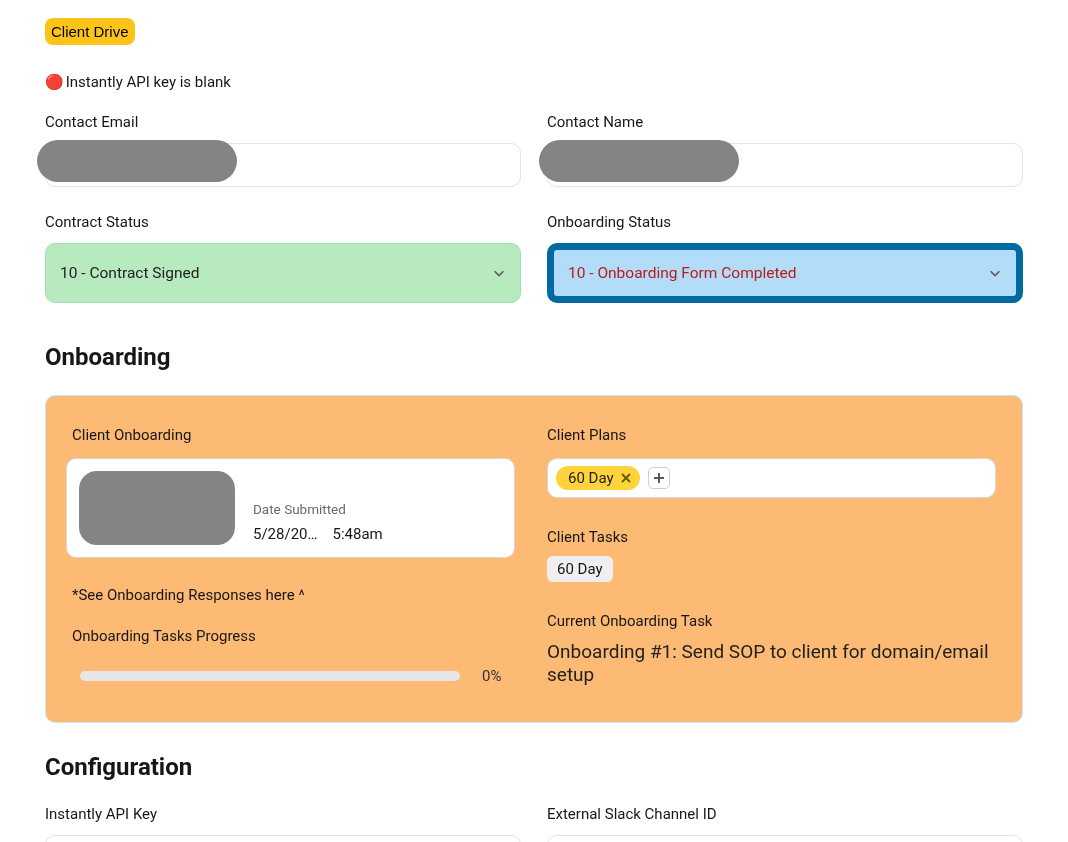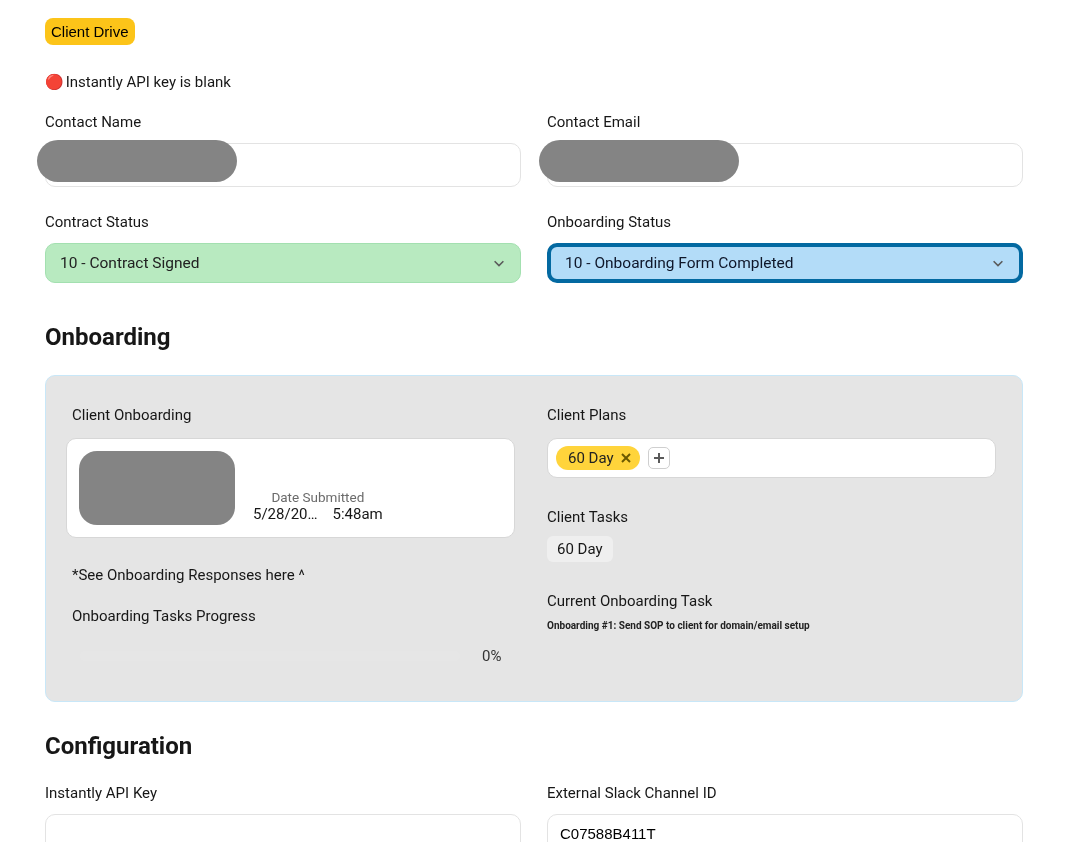--- a/index.html
+++ b/index.html
@@ -51,52 +51,52 @@
     height: 44px;
     border: 1px solid #e3e3e3;
     border-radius: 10px;
     padding: 8px 12px;
     font-size: 15px;
     background: #fff;
   }
   .field-group { margin-bottom: 26px; }
   .select-box {
     width: 100%;
-    height: 40px;
+    height: 60px;
     border-radius: 10px;
     padding: 0 14px;
     display: flex;
     align-items: center;
     justify-content: space-between;
     cursor: pointer;
     font-size: 15.5px;
   }
   .select-green {
     background: #b8eac0;
     border: 1px solid #a3e0b0;
     color: #222;
   }
   .select-blue {
     background: #b3dcf8;
-    border: 4px solid #0369a1;
-    color: #0f172a;
+    border: 7px solid #0369a1;
+    color: #b91c1c;
   }
   .chev {
     width: 14px; height: 14px;
     stroke: #5a5a5a;
     fill: none;
     stroke-width: 1.8;
   }
   h2.section-title {
     font-size: 24px;
     font-weight: 700;
     margin: 14px 0 24px 0;
   }
   .onboarding-panel {
-    background: #e5e5e5;
+    background: #fdba74;
     border: 1px solid #c8e7f8;
     border-radius: 10px;
     padding: 30px 26px 36px 26px;
   }
   .ob-label {
     font-size: 15px;
     margin-bottom: 14px;
   }
   .ob-card {
     background: #fff;
@@ -110,23 +110,22 @@
   .redact-big {
     width: 156px;
     height: 74px;
     background: #848484;
     border-radius: 18px;
     flex-shrink: 0;
   }
   .ob-meta {
     display: flex;
     flex-direction: column;
-    gap: 0;
+    gap: 8px;
     padding-bottom: 2px;
-    align-items: center;
   }
   .ob-meta-label {
     font-size: 13.5px;
     color: #6b6b6b;
   }
   .ob-meta-row {
     font-size: 15px;
   }
   .note {
     font-size: 15px;
@@ -204,21 +203,21 @@
     display: inline-block;
     background: #efefef;
     border-radius: 6px;
     padding: 4px 10px;
     font-size: 15px;
   }
   .subhead {
     font-size: 15px;
     margin-bottom: 10px;
   }
-  .plain-text { font-size: 10px; color:#222;font-weight:bold; }
+  .plain-text { font-size: 19px; color:#222; }
   .redact-sm {
     position: absolute;
     height: 42px;
     background: #848484;
     border-radius: 22px;
     left: -8px;
     top: -3px;
   }
   .input-wrap { position: relative; }
 </style>
@@ -230,28 +229,28 @@
   <button class="btn-pill">Client Drive</button>
 
   <div class="warning-row">
     <span>🔴</span>
     <span>Instantly API key is blank</span>
   </div>
 
   
   <div class="row2">
     <div class="col field-group">
-      <span class="field-label">Contact Name</span>
+      <span class="field-label">Contact Email</span>
       <div class="input-wrap">
         <input class="field-input" type="text" value="" style="">
         <div class="redact-sm" style="width:200px"></div>
       </div>
     </div>
     <div class="col field-group">
-      <span class="field-label">Contact Email</span>
+      <span class="field-label">Contact Name</span>
       <div class="input-wrap">
         <input class="field-input" type="text" value="" style="">
         <div class="redact-sm" style="width:200px"></div>
       </div>
     </div>
   </div>
 
   
   <div class="row2">
     <div class="col field-group">

